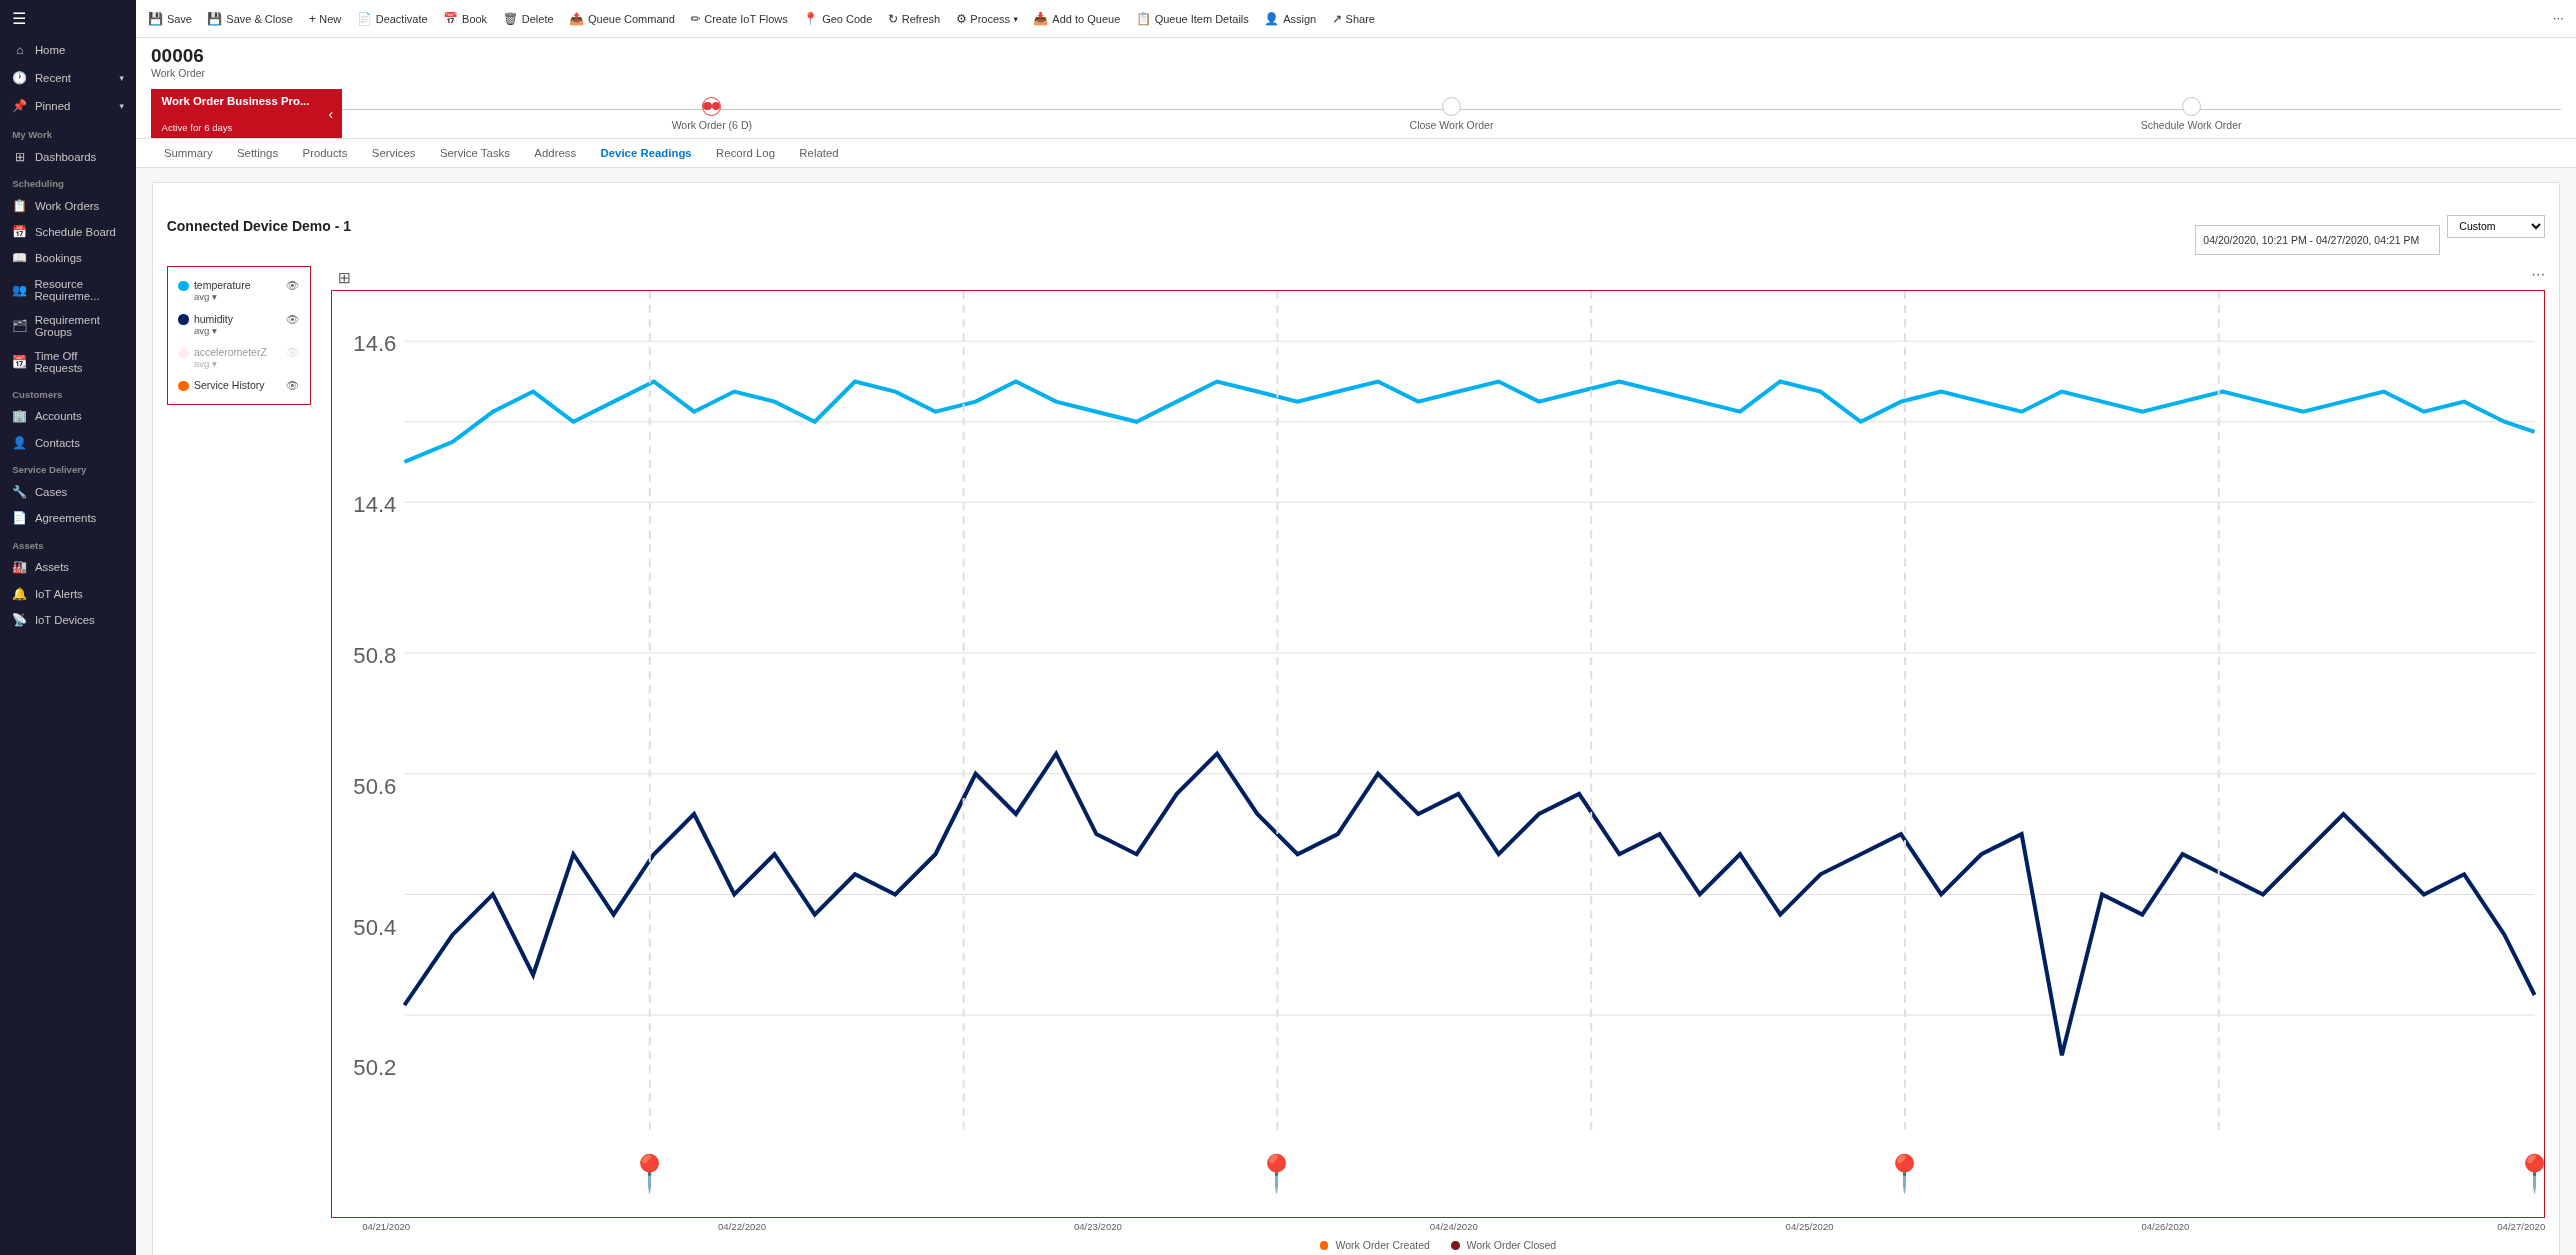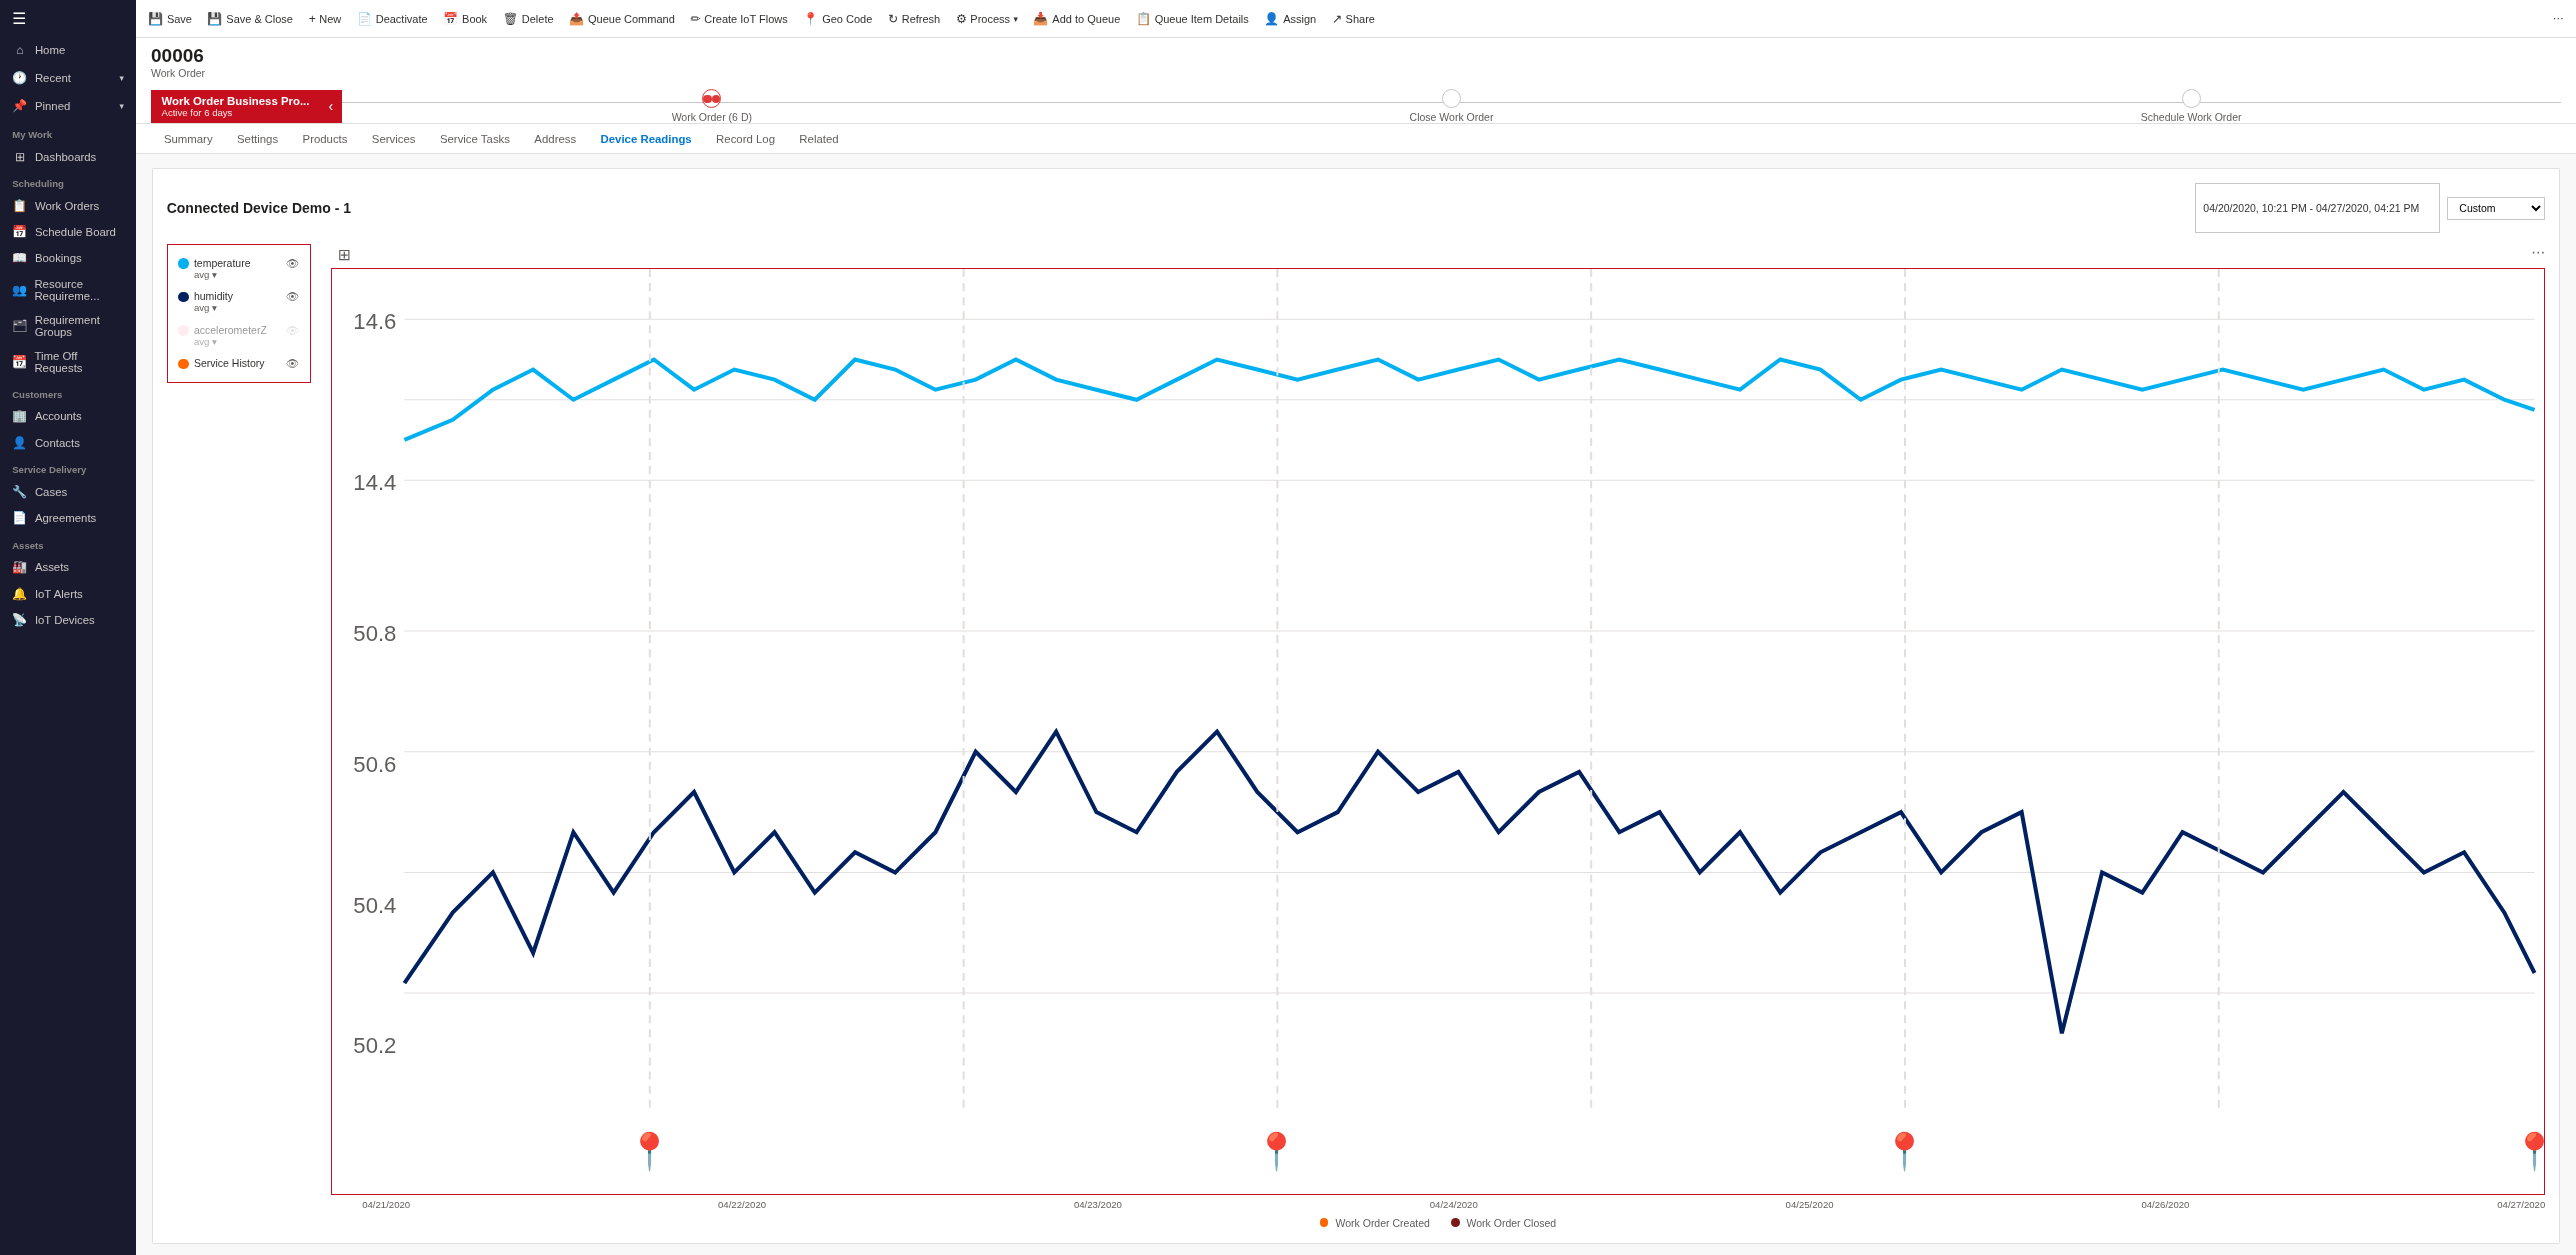--- a/index.html
+++ b/index.html
@@ -107,20 +107,21 @@
     .status-active-pill {
       background: #c50f1f;
       color: #fff;
       padding: 5.2px 10.5px;
       font-size: 10.5px;
       font-weight: 500;
       cursor: pointer;
       display: flex;
       flex-direction: column;
       min-width: 157px;
+      gap: 15px;
     }
     .status-pill-title { font-weight: 600; font-size: 11.4px; }
     .status-pill-sub { font-size: 9.6px; opacity: 0.9; }
     .status-chevron-btn {
       background: #c50f1f;
       color: #fff;
       border: none;
       padding: 0 8.7px;
       font-size: 14px;
       cursor: pointer;
@@ -208,24 +209,25 @@
       margin-bottom: 10.5px;
     }
     .chart-title { font-size: 14px; font-weight: 600; color: #201f1e; }
     .chart-date-range {
       display: flex;
       align-items: center;
       gap: 7px;
     }
     .date-range-input {
       border: 0.9px solid #c8c6c4;
-      padding: 18px 7px;
+      padding: 8px 7px;
       font-size: 10.5px;
       color: #323130;
       background: #fff;
+      margin-top: 28px;
     }
     .date-range-select {
       border: 0.9px solid #c8c6c4;
       padding: 3.5px 7px;
       font-size: 10.5px;
       background: #fff;
     }
 
     .chart-body {
       display: flex;

